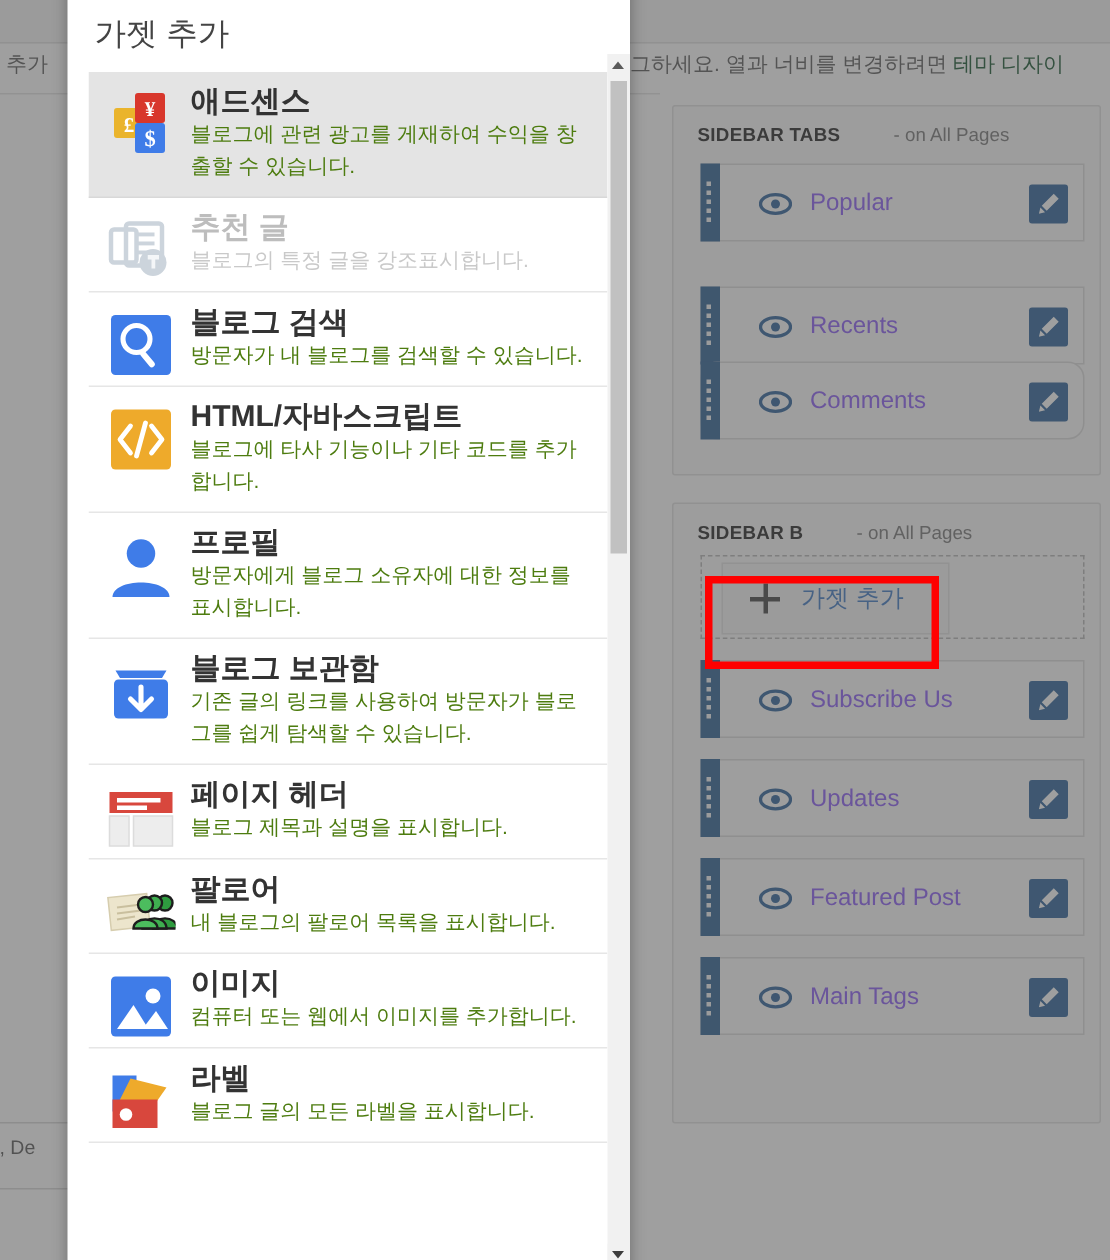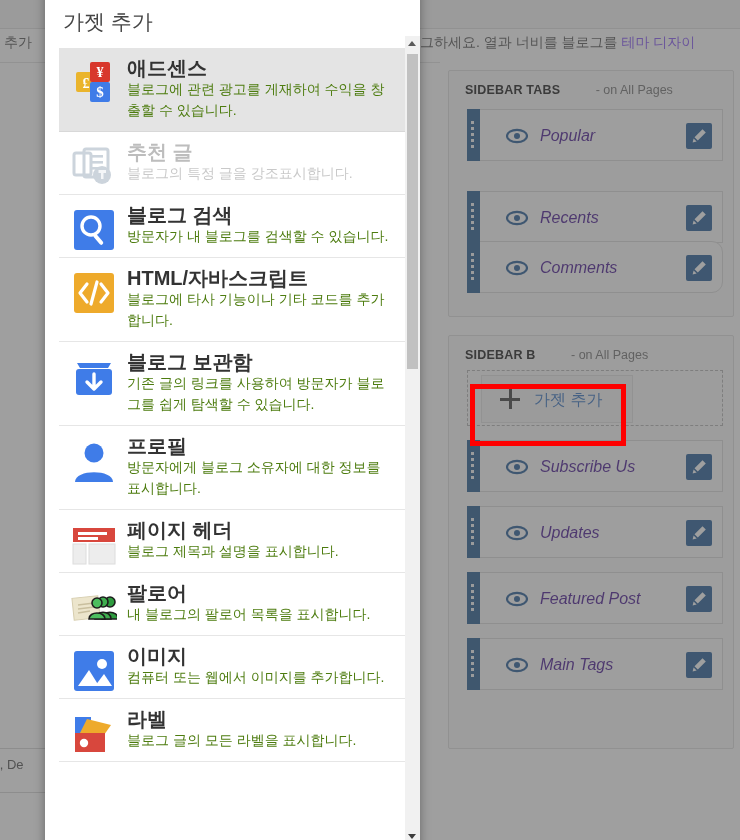--- a/index.html
+++ b/index.html
@@ -16,21 +16,21 @@
   .bg-topbar {
     position: absolute; left: 0; top: 0; width: 740px; height: 28px;
     background: #f5f5f5; border-bottom: 1px solid #e0e0e0;
   }
   .bg-hint {
     position: absolute; top: 34px; left: 0; width: 740px; height: 22px;
     font-size: 14px; color: #5a5a5a; white-space: nowrap;
   }
   .bg-hint .left { position: absolute; left: 4px; top: 0; }
   .bg-hint .right { position: absolute; left: 420px; top: 0; }
-  .bg-hint .link { color: #8b5cf6; }
+  .bg-hint .link { color: #14532d; }
   .bg-divider-1 { position:absolute; left:0; top:62px; width:740px; height:1px; background:#e3e3e3; }
   .bg-divider-2 { position:absolute; left:0; top:748px; width:120px; height:1px; background:#d8d8d8; }
   .bg-divider-3 { position:absolute; left:0; top:792px; width:120px; height:1px; background:#d8d8d8; }
   .bg-footnote {
     position: absolute; left: -22px; top: 757px; width: 150px;
     font-size: 13px; color: #555; white-space: nowrap;
   }
 
   
   .layout-col {
@@ -65,21 +65,21 @@
       linear-gradient(#fff 0 0), linear-gradient(#fff 0 0),
       linear-gradient(#fff 0 0);
     background-size: 3px 3px;
     background-repeat: no-repeat;
     background-position: 0 0, 0 6px, 0 12px, 0 18px, 0 24px;
     opacity: .95;
   }
   .eye-icon { position: absolute; left: 38px; top: 16px; width: 22px; height: 20px; }
   .widget-label {
     position: absolute; left: 72px; top: 0; height: 52px; line-height: 52px;
-    font-size: 16px; color: #4c1d95; white-space: nowrap; font-style: italic;
+    font-size: 16px; color: #8b5cf6; white-space: nowrap;
   }
   .edit-btn {
     position: absolute; right: 10px; top: 13px; width: 26px; height: 26px;
     background: #2a6099; border-radius: 2px;
   }
   .edit-btn svg { position:absolute; left:5px; top:5px; }
 
   .add-gadget-slot {
     position: absolute; left: 18px; top: 34px; width: 256px; height: 56px;
     border: 1px dashed #b5b5b5; box-sizing: border-box;
@@ -163,21 +163,21 @@
 </head>
 <body>
 
 <div id="root">
 
   <div class="bg-layer">
     <div class="bg-topbar"></div>
 
     <div class="bg-hint">
       <span class="left">추가</span>
-      <span class="right"><span>그하세요. 열과 너비를 블로그를 </span><span class="link">테마 디자이</span></span>
+      <span class="right"><span>그하세요. 열과 너비를 변경하려면 </span><span class="link">테마 디자이</span></span>
     </div>
     <div class="bg-divider-1"></div>
     <div class="bg-divider-2"></div>
     <div class="bg-divider-3"></div>
     <div class="bg-footnote">ogo, De</div>
 
     <div class="layout-col">
 
       <div class="section-card" id="sec-tabs">
         <div class="section-title">
@@ -389,38 +389,38 @@
             <line x1="26" y1="12" x2="20" y2="34" stroke="#fff" stroke-width="3.2" stroke-linecap="round"></line>
           </svg>
         </span>
         <div class="g-title">HTML/자바스크립트</div>
         <div class="g-desc">블로그에 타사 기능이나 기타 코드를 추가합니다.</div>
       </div>
 
       <div class="gadget-item">
         <span class="g-icon">
           <svg width="46" height="46" viewBox="0 0 46 46">
+            <circle cx="23" cy="15" r="9.5" fill="#3f7ce8"></circle>
+            <path d="M4 44 C4 31 42 31 42 44 Z" fill="#3f7ce8"></path>
+          </svg>
+        </span>
+        <div class="g-title">프로필</div>
+        <div class="g-desc">방문자에게 블로그 소유자에 대한 정보를 표시합니다.</div>
+      </div>
+
+      <div class="gadget-item">
+        <span class="g-icon">
+          <svg width="46" height="46" viewBox="0 0 46 46">
             <path d="M6 9 H40 L37 14 H9 Z" fill="#3f7ce8"></path>
             <rect x="5" y="15" width="36" height="26" rx="3" fill="#3f7ce8"></rect>
             <path d="M23 20 L23 33 M16 28 L23 35 L30 28" fill="none" stroke="#fff" stroke-width="3.4" stroke-linecap="round" stroke-linejoin="round"></path>
           </svg>
         </span>
         <div class="g-title">블로그 보관함</div>
         <div class="g-desc">기존 글의 링크를 사용하여 방문자가 블로그를 쉽게 탐색할 수 있습니다.</div>
-      </div>
-
-      <div class="gadget-item">
-        <span class="g-icon">
-          <svg width="46" height="46" viewBox="0 0 46 46">
-            <circle cx="23" cy="15" r="9.5" fill="#3f7ce8"></circle>
-            <path d="M4 44 C4 31 42 31 42 44 Z" fill="#3f7ce8"></path>
-          </svg>
-        </span>
-        <div class="g-title">프로필</div>
-        <div class="g-desc">방문자에게 블로그 소유자에 대한 정보를 표시합니다.</div>
       </div>
 
       <div class="gadget-item">
         <span class="g-icon">
           <svg width="46" height="46" viewBox="0 0 46 46">
             <rect x="2" y="6" width="42" height="14" fill="#d8473d"></rect>
             <rect x="7" y="10" width="29" height="3" fill="#fff"></rect>
             <rect x="7" y="15" width="20" height="3" fill="#fff"></rect>
             <rect x="2" y="22" width="13" height="20" fill="#ededed" stroke="#dcdcdc"></rect>
             <rect x="18" y="22" width="26" height="20" fill="#ededed" stroke="#dcdcdc"></rect>

